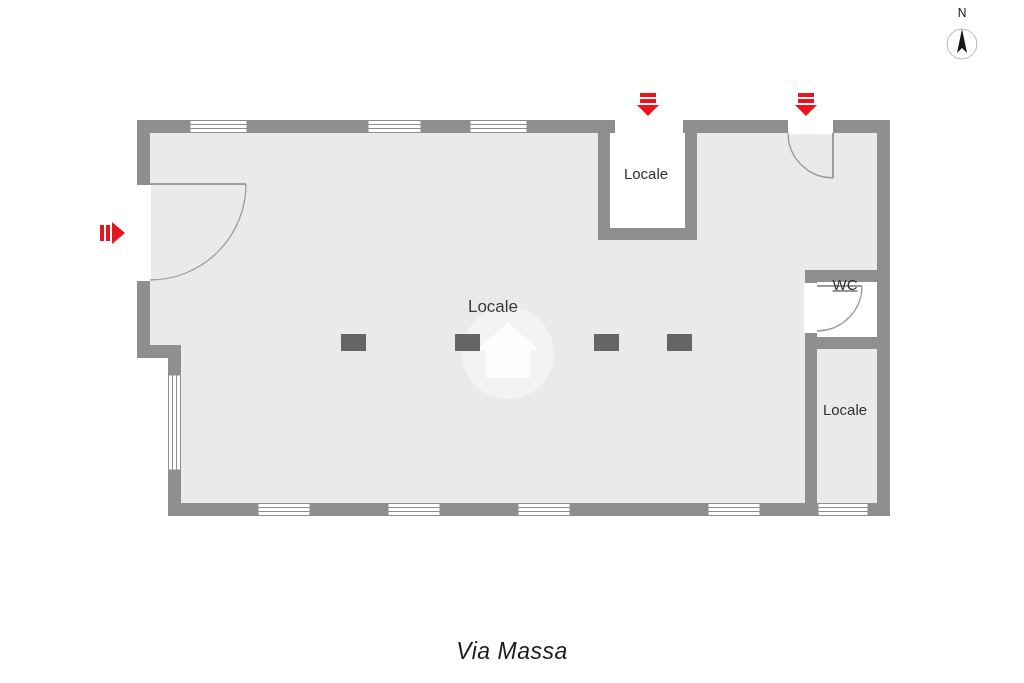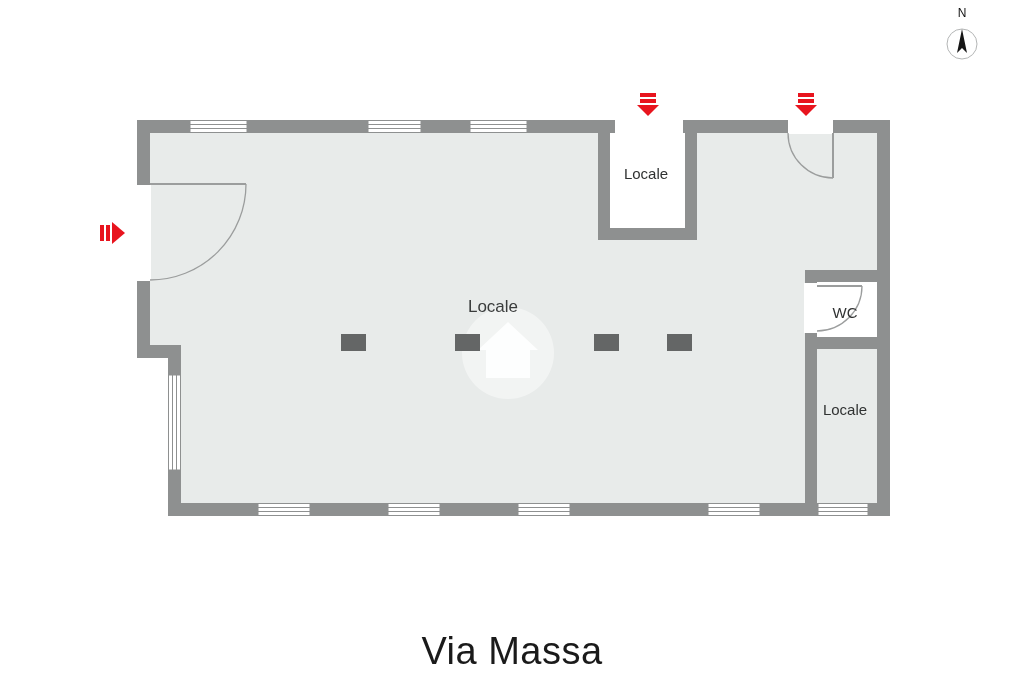--- a/index.html
+++ b/index.html
@@ -4,21 +4,21 @@
 <style>
   html,body{margin:0;padding:0;background:#ffffff;}
   .canvas{position:relative;width:1024px;height:683px;background:#ffffff;
           font-family:"Liberation Sans",sans-serif;overflow:hidden;}
   .plan-svg{position:absolute;left:0;top:0;}
   .room-label{position:absolute;transform:translate(-50%,-50%);white-space:nowrap;
               color:#303232;}
   .room-label.main{font-size:17px;color:#3a3c3c;}
   .room-label.small{font-size:15px;}
   .street-title{position:absolute;left:512px;top:651px;transform:translate(-50%,-50%);
-                font-size:38px;color:#1a1a1a;letter-spacing:0.5px;}
+                font-size:23px;color:#1a1a1a;letter-spacing:0.5px;font-style:italic;}
   .north-label{position:absolute;left:962px;top:13px;transform:translate(-50%,-50%);
                font-size:12px;color:#111;}
 </style>
 </head>
 <body>
 
 <div class="canvas">
 
   <svg class="plan-svg" width="1024" height="683" viewBox="0 0 1024 683">
 
@@ -159,20 +159,20 @@
     <g>
       <circle cx="962" cy="44" r="15" fill="none" stroke="#b4b6b6" stroke-width="1"></circle>
       <polygon points="962,29 967,53 962,48 957,53" fill="#161616"></polygon>
     </g>
   </svg>
 
   <div class="room-label main" style="left:493px;top:307px;">Locale</div>
 
   <div class="room-label small" style="left:646px;top:173px;">Locale</div>
 
-  <div class="room-label small" style="left:845px;top:312px;">WC</div>
+  <div class="room-label small" style="left:845px;top:284px;text-decoration:underline;">WC</div>
 
   <div class="room-label small" style="left:845px;top:409px;">Locale</div>
 
   <div class="street-title">Via Massa</div>
 
   <div class="north-label">N</div>
 </div>
 
 </body></html>

